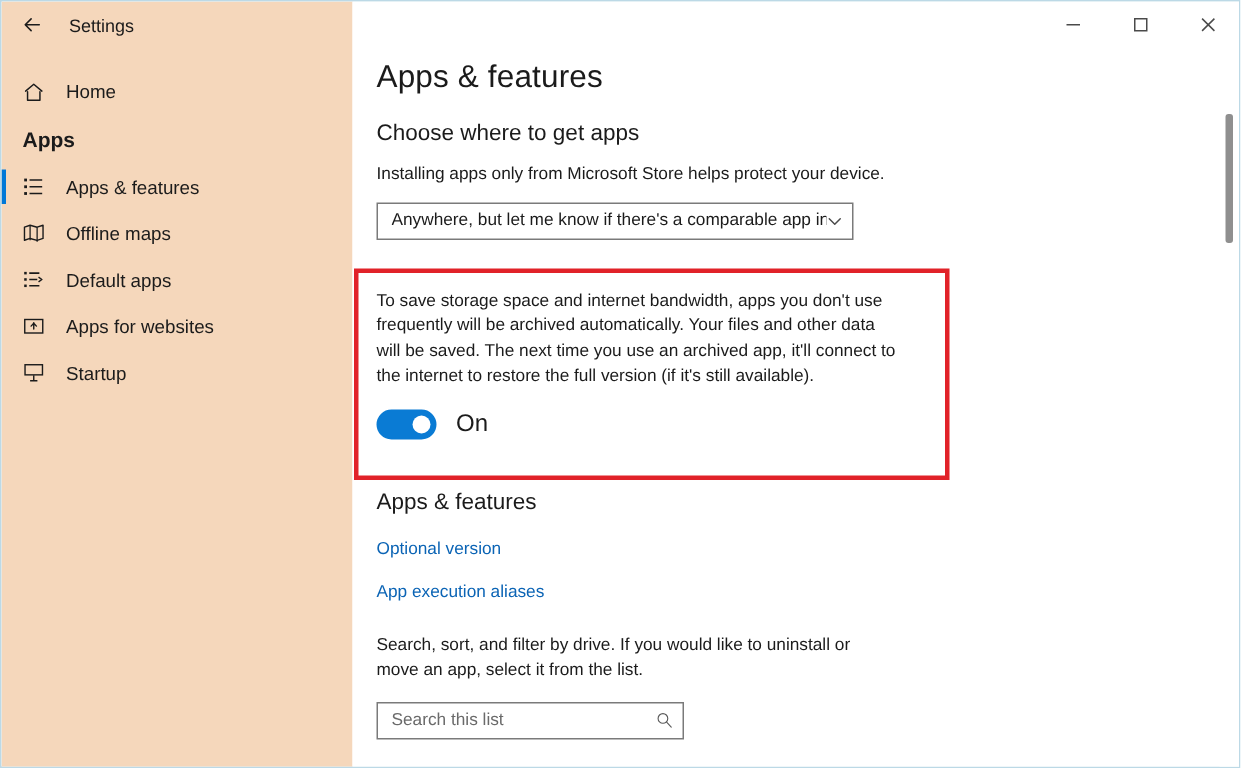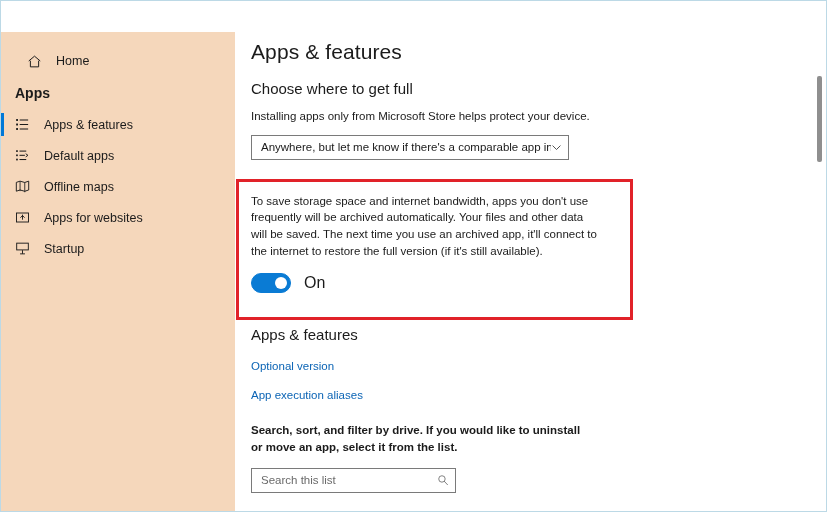--- a/index.html
+++ b/index.html
@@ -74,21 +74,21 @@
     top: 31px; left: 0;
     width: 234px;
     height: 481px;
     background: #f5d7bb;
     padding-top: 8px;
   }
   .home-row {
     display: flex;
     align-items: center;
     height: 30px;
-    padding-left: 26px;
+    padding-left: 14px;
     margin-top: 6px;
   }
   .home-row .ico { width: 22px; display:flex; align-items:center; color:#1b1b1b; }
   .home-label { font-size: 12.5px; color: #1b1b1b; margin-left: 7px; }
 
   .search-wrap {
     margin: 12px 14px 0 14px;
     height: 26px;
     background: #f7e0c9;
     border: 1px solid #8a8278;
@@ -229,21 +229,21 @@
 
   .af-sec { margin-top: 33px; }
   .af-sec h2.sec-title { margin-bottom: 0; }
   .link {
     display: block;
     font-size: 11.5px;
     color: #0b64b5;
     text-decoration: none;
     margin-top: 17px;
   }
-  .desc2 { margin-top: 21px; width: 330px; font-weight: bold; }
+  .desc2 { margin-top: 21px; width: 330px; }
 
   .list-search {
     margin-top: 12px;
     width: 205px;
     height: 25px;
     border: 1px solid #7a7a7a;
     background: #ffffff;
     display: flex;
     align-items: center;
     padding: 0 6px 0 9px;
@@ -276,20 +276,48 @@
     height: 86px;
     background: #8f8f8f;
     border-radius: 2px;
   }
 </style>
 </head>
 <body>
 
 <div id="app">
 
+  <div class="titlebar">
+    <div class="titlebar-left">
+      <div class="back-btn">
+        <svg width="15" height="15" viewBox="0 0 16 16" fill="none">
+          <path d="M13 8H3M3 8l4.2-4.2M3 8l4.2 4.2" stroke="#1b1b1b" stroke-width="1.1" stroke-linecap="round" stroke-linejoin="round"></path>
+        </svg>
+      </div>
+      <div class="app-title">Settings</div>
+    </div>
+    <div class="titlebar-right">
+      <div class="wbtn">
+        <svg width="11" height="11" viewBox="0 0 11 11">
+          <line x1="1" y1="5.5" x2="10" y2="5.5" stroke="#4a4a4a" stroke-width="1"></line>
+        </svg>
+      </div>
+      <div class="wbtn">
+        <svg width="11" height="11" viewBox="0 0 11 11">
+          <rect x="1.5" y="1.5" width="8" height="8" fill="none" stroke="#4a4a4a" stroke-width="1"></rect>
+        </svg>
+      </div>
+      <div class="wbtn">
+        <svg width="11" height="11" viewBox="0 0 11 11">
+          <line x1="1.4" y1="1.4" x2="9.6" y2="9.6" stroke="#4a4a4a" stroke-width="1"></line>
+          <line x1="9.6" y1="1.4" x2="1.4" y2="9.6" stroke="#4a4a4a" stroke-width="1"></line>
+        </svg>
+      </div>
+    </div>
+  </div>
 
   <div class="sidebar">
 
     <div class="home-row">
       <span class="ico">
         <svg width="15" height="15" viewBox="0 0 16 16" fill="none">
           <path d="M2.2 7.2L8 2.3l5.8 4.9" stroke="#1b1b1b" stroke-width="1.05" stroke-linecap="round" stroke-linejoin="round"></path>
           <path d="M3.6 7.6v6.1h8.8V7.6" stroke="#1b1b1b" stroke-width="1.05" stroke-linecap="round" stroke-linejoin="round"></path>
         </svg>
       </span>
@@ -305,20 +333,32 @@
         <svg width="15" height="15" viewBox="0 0 16 16" fill="none">
           <rect x="1.2" y="2.2" width="2" height="2" fill="#1b1b1b"></rect>
           <rect x="1.2" y="7" width="2" height="2" fill="#1b1b1b"></rect>
           <rect x="1.2" y="11.8" width="2" height="2" fill="#1b1b1b"></rect>
           <line x1="5" y1="3.2" x2="14" y2="3.2" stroke="#1b1b1b" stroke-width="1.1"></line>
           <line x1="5" y1="8" x2="14" y2="8" stroke="#1b1b1b" stroke-width="1.1"></line>
           <line x1="5" y1="12.8" x2="14" y2="12.8" stroke="#1b1b1b" stroke-width="1.1"></line>
         </svg>
       </span>
       <span class="nav-label">Apps &amp; features</span>
+    </div>
+
+    <div class="nav-item">
+
+      <span class="nico">
+        <svg width="15" height="15" viewBox="0 0 16 16" fill="none">
+          <path d="M1.4 3.6L5.4 2.3l5 1.4 4.2-1.4v9.4l-4.2 1.4-5-1.4-4 1.3z" stroke="#1b1b1b" stroke-width="1" fill="none" stroke-linejoin="round"></path>
+          <line x1="5.4" y1="2.4" x2="5.4" y2="12.9" stroke="#1b1b1b" stroke-width="0.9"></line>
+          <line x1="10.4" y1="3.7" x2="10.4" y2="14.1" stroke="#1b1b1b" stroke-width="0.9"></line>
+        </svg>
+      </span>
+      <span class="nav-label">Offline maps</span>
     </div>
 
     <div class="nav-item">
 
       <span class="nico">
         <svg width="15" height="15" viewBox="0 0 16 16" fill="none">
           <rect x="1.2" y="2.4" width="1.8" height="1.8" fill="#1b1b1b"></rect>
           <rect x="1.2" y="6.9" width="1.8" height="1.8" fill="#1b1b1b"></rect>
           <rect x="1.2" y="11.4" width="1.8" height="1.8" fill="#1b1b1b"></rect>
           <line x1="4.8" y1="3.3" x2="12" y2="3.3" stroke="#1b1b1b" stroke-width="1.1"></line>
@@ -327,32 +367,20 @@
           <path d="M11.4 6.1l2.4 1.7-2.4 1.7" stroke="#1b1b1b" stroke-width="1" fill="none" stroke-linejoin="round"></path>
         </svg>
       </span>
       <span class="nav-label">Default apps</span>
     </div>
 
     <div class="nav-item">
 
       <span class="nico">
         <svg width="15" height="15" viewBox="0 0 16 16" fill="none">
-          <path d="M1.4 3.6L5.4 2.3l5 1.4 4.2-1.4v9.4l-4.2 1.4-5-1.4-4 1.3z" stroke="#1b1b1b" stroke-width="1" fill="none" stroke-linejoin="round"></path>
-          <line x1="5.4" y1="2.4" x2="5.4" y2="12.9" stroke="#1b1b1b" stroke-width="0.9"></line>
-          <line x1="10.4" y1="3.7" x2="10.4" y2="14.1" stroke="#1b1b1b" stroke-width="0.9"></line>
-        </svg>
-      </span>
-      <span class="nav-label">Offline maps</span>
-    </div>
-
-    <div class="nav-item">
-
-      <span class="nico">
-        <svg width="15" height="15" viewBox="0 0 16 16" fill="none">
           <rect x="1.6" y="3.2" width="12.8" height="9.6" stroke="#1b1b1b" stroke-width="1" fill="none"></rect>
           <path d="M8 5.4v4.5M6.1 7.9L8 5.9l1.9 2" stroke="#1b1b1b" stroke-width="1" stroke-linecap="round" stroke-linejoin="round"></path>
         </svg>
       </span>
       <span class="nav-label">Apps for websites</span>
     </div>
 
 
     <div class="nav-item">
 
@@ -366,21 +394,21 @@
       <span class="nav-label">Startup</span>
     </div>
 
   </div>
 
   <div class="content">
     <div class="content-inner">
 
       <h1 class="page-title">Apps &amp; features</h1>
 
-      <h2 class="sec-title">Choose where to get full</h2>
+      <h2 class="sec-title">Choose where to get apps</h2>
       <p class="body-text">Installing apps only from Microsoft Store helps protect your device.</p>
 
       <div class="combo">
         <span class="combo-text">Anywhere, but let me know if there's a comparable app in the...</span>
         <span class="chev">
           <svg width="11" height="11" viewBox="0 0 12 12" fill="none">
             <path d="M2 4.2l4 4 4-4" stroke="#4a4a4a" stroke-width="1.05" stroke-linecap="round" stroke-linejoin="round"></path>
           </svg>
         </span>
       </div>

